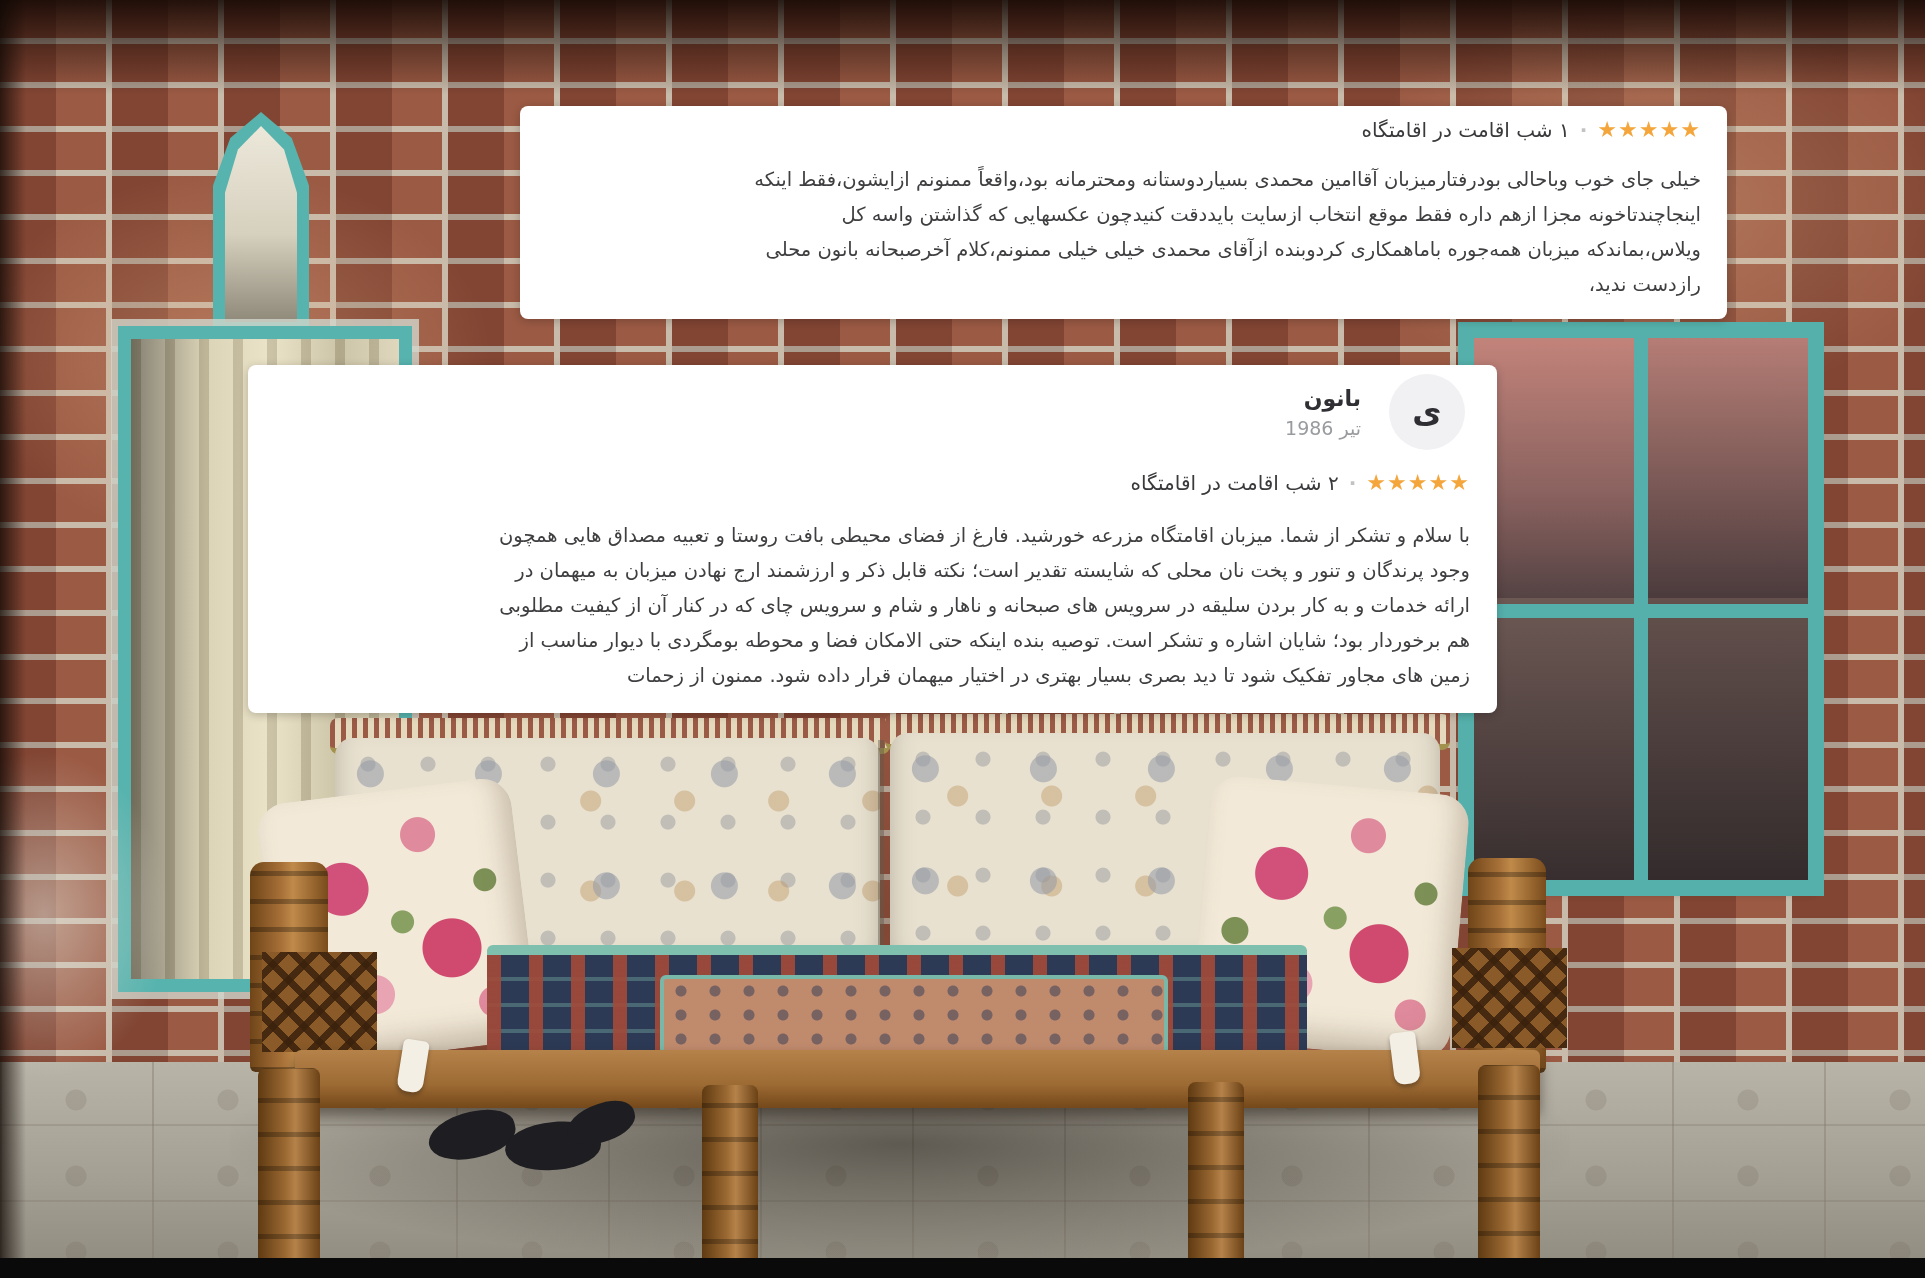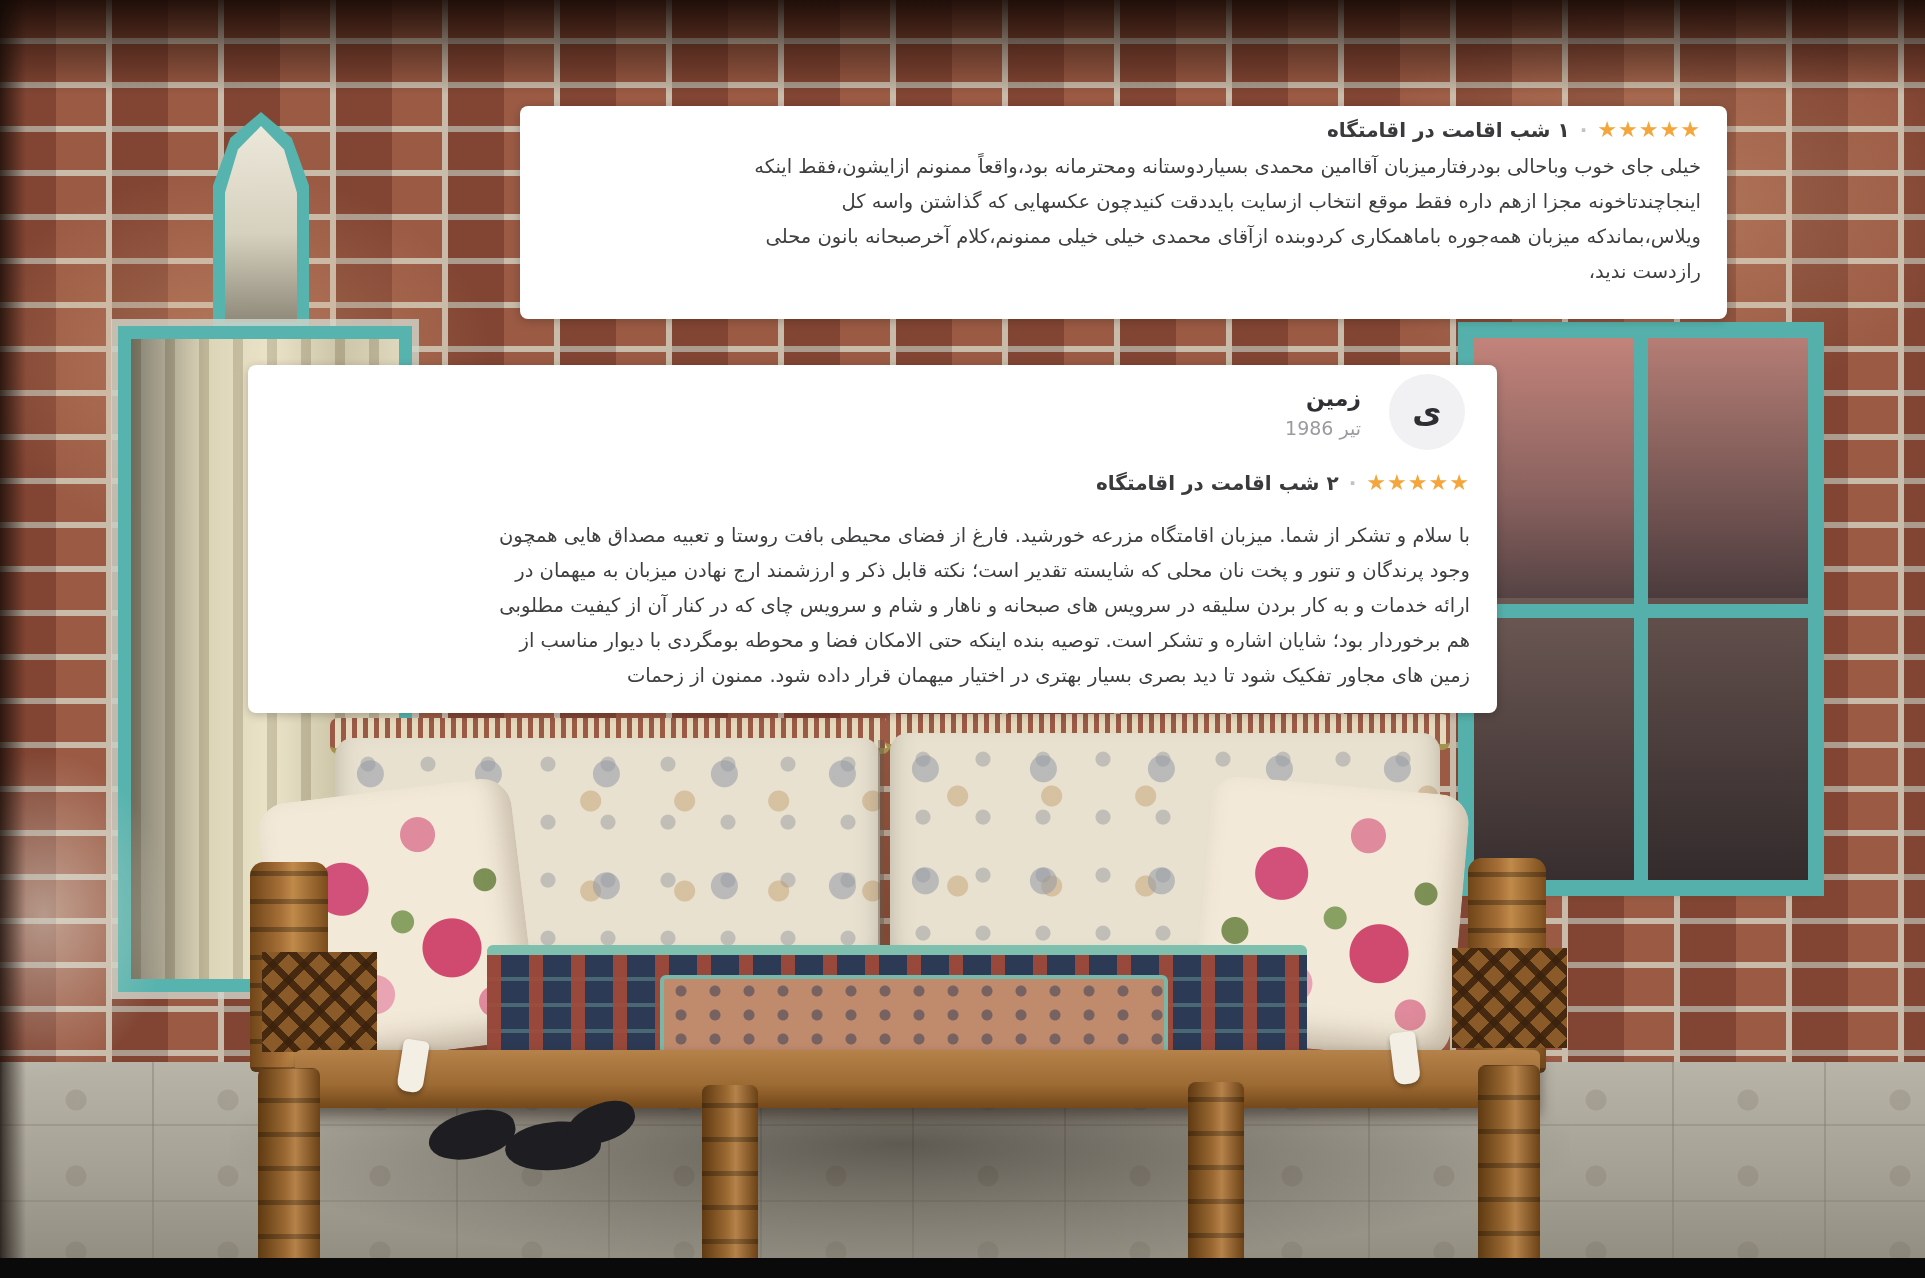--- a/index.html
+++ b/index.html
@@ -107,25 +107,25 @@
   .shoe{position:absolute;background:#1e1e22;border-radius:55% 45% 50% 50%;}
   .benchShadow{position:absolute;left:230px;top:1070px;width:1340px;height:195px;
     background:radial-gradient(ellipse at 50% 38%, rgba(33,28,22,.55), rgba(33,28,22,0) 72%);}
 
   
   .card{position:absolute;background:#fff;border-radius:8px;direction:rtl;
     box-shadow:0 2px 10px rgba(0,0,0,.22);color:#3c3c3e;z-index:20;}
   .ratingRow{display:flex;align-items:center;gap:10px;}
   .stars{color:#f4a63c;font-size:22px;letter-spacing:1px;line-height:1;white-space:nowrap;}
   .sep{color:#c2c2c2;font-size:20px;font-weight:bold;line-height:1;}
-  .stayLabel{font-size:20px;font-weight:bold;color:#3a3a3c;white-space:nowrap;}
+  .stayLabel{font-size:20px;font-weight:normal;color:#3a3a3c;white-space:nowrap;}
   .reviewBody{font-size:19.5px;line-height:35px;color:#3f3f41;white-space:pre-line;text-align:right;}
   #card1{left:520px;top:106px;width:1207px;height:213px;padding:0;}
   #card1 .inner{padding:12px 26px 0 26px;}
-  #card1 .reviewBody{margin-top:7px;}
+  #card1 .reviewBody{margin-top:20px;}
   #card2{left:248px;top:365px;width:1249px;height:348px;}
   #card2 .inner{padding:9px 27px 0 27px;}
   .userRow{display:flex;align-items:center;gap:28px;padding-right:5px;}
   .avatar{width:76px;height:76px;border-radius:50%;background:#f1f1f3;flex:0 0 auto;
     display:flex;align-items:center;justify-content:center;
     font-size:32px;font-weight:bold;color:#2e2e33;}
   .uName{font-size:22px;font-weight:bold;color:#303034;}
   .uDate{font-size:19px;color:#999b9f;margin-top:6px;}
   #card2 .ratingRow{margin-top:21px;}
   #card2 .reviewBody{margin-top:23px;line-height:35px;}
@@ -200,21 +200,21 @@
 ویلاس،بماندکه میزبان همه‌جوره باماهمکاری کردوبنده ازآقای محمدی خیلی خیلی ممنونم،کلام آخرصبحانه بانون محلی
 رازدست ندید،</div>
     </div>
   </div>
 
   <div class="card" id="card2">
     <div class="inner">
       <div class="userRow">
         <div class="avatar">ی</div>
         <div>
-          <div class="uName">زمین</div>
+          <div class="uName">بانون</div>
           <div class="uDate">تیر 1986</div>
         </div>
       </div>
       <div class="ratingRow">
         <span class="stars"><span>★</span><span>★</span><span>★</span><span>★</span><span>★</span></span>
         <span class="sep">·</span>
         <span class="stayLabel">۲ شب اقامت در اقامتگاه</span>
       </div>
       <div class="reviewBody">با سلام و تشکر از شما. میزبان اقامتگاه مزرعه خورشید. فارغ از فضای محیطی بافت روستا و تعبیه مصداق هایی همچون
 وجود پرندگان و تنور و پخت نان محلی که شایسته تقدیر است؛ نکته قابل ذکر و ارزشمند ارج نهادن میزبان به میهمان در

